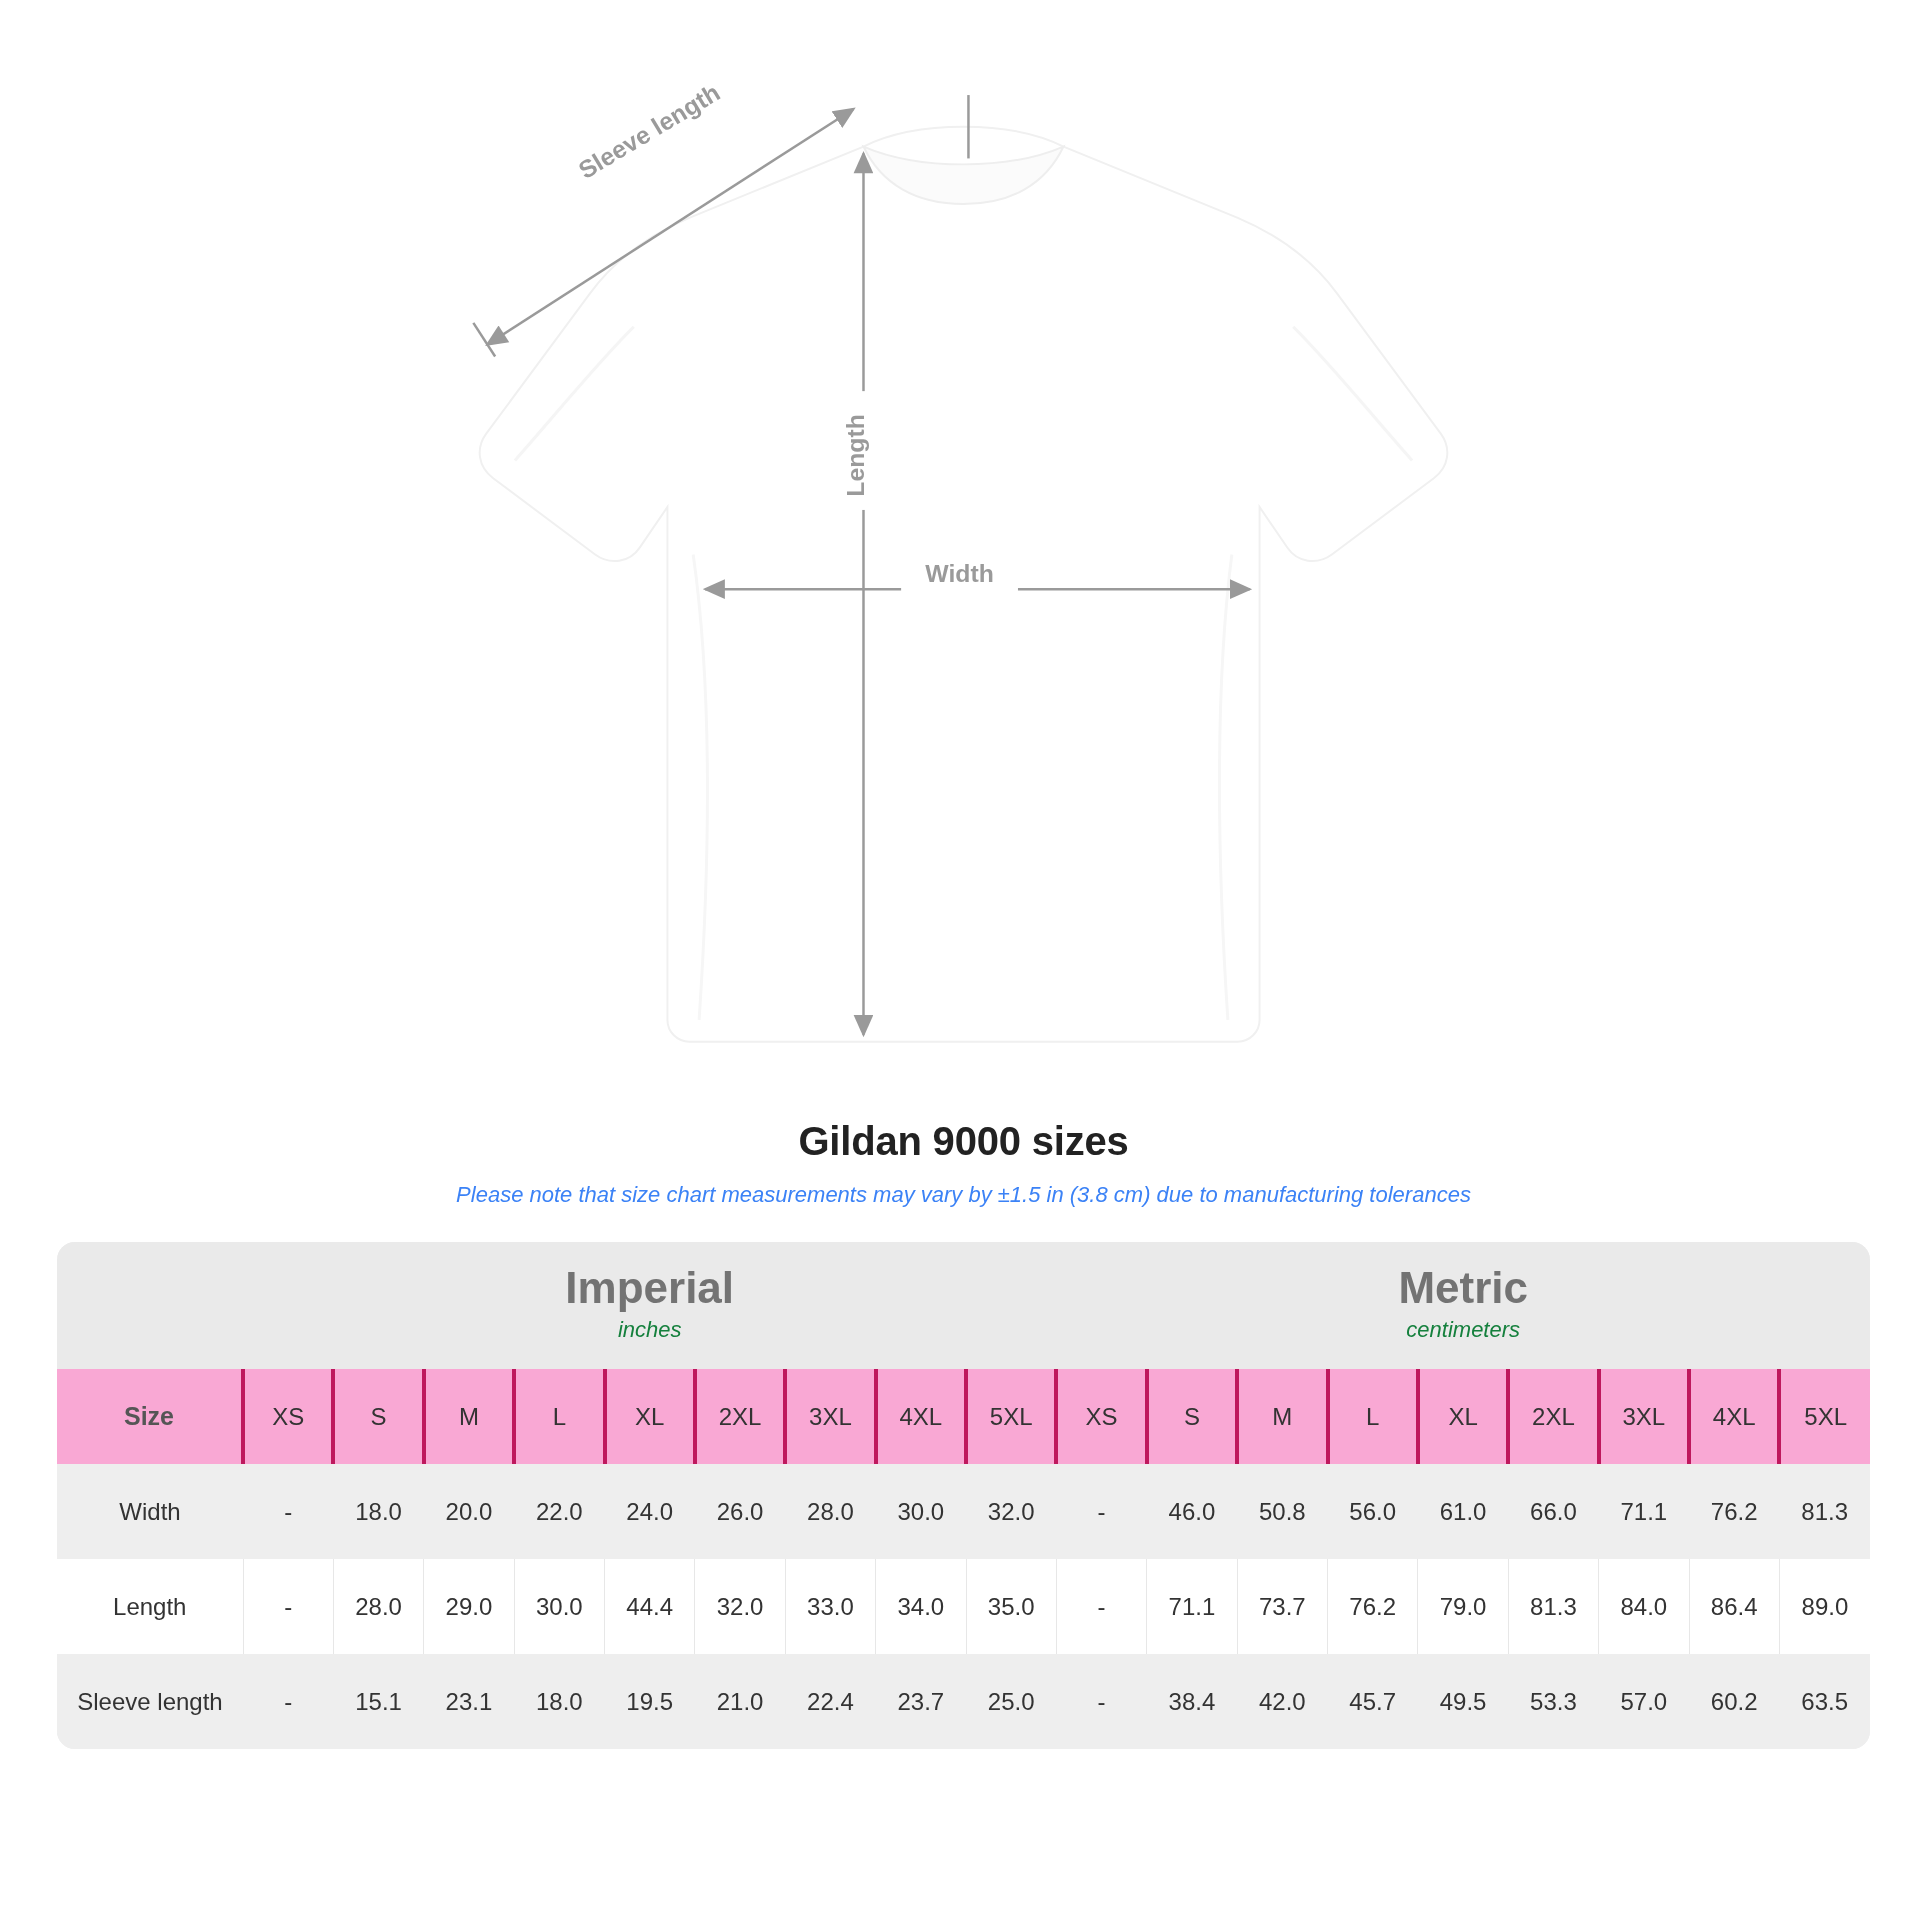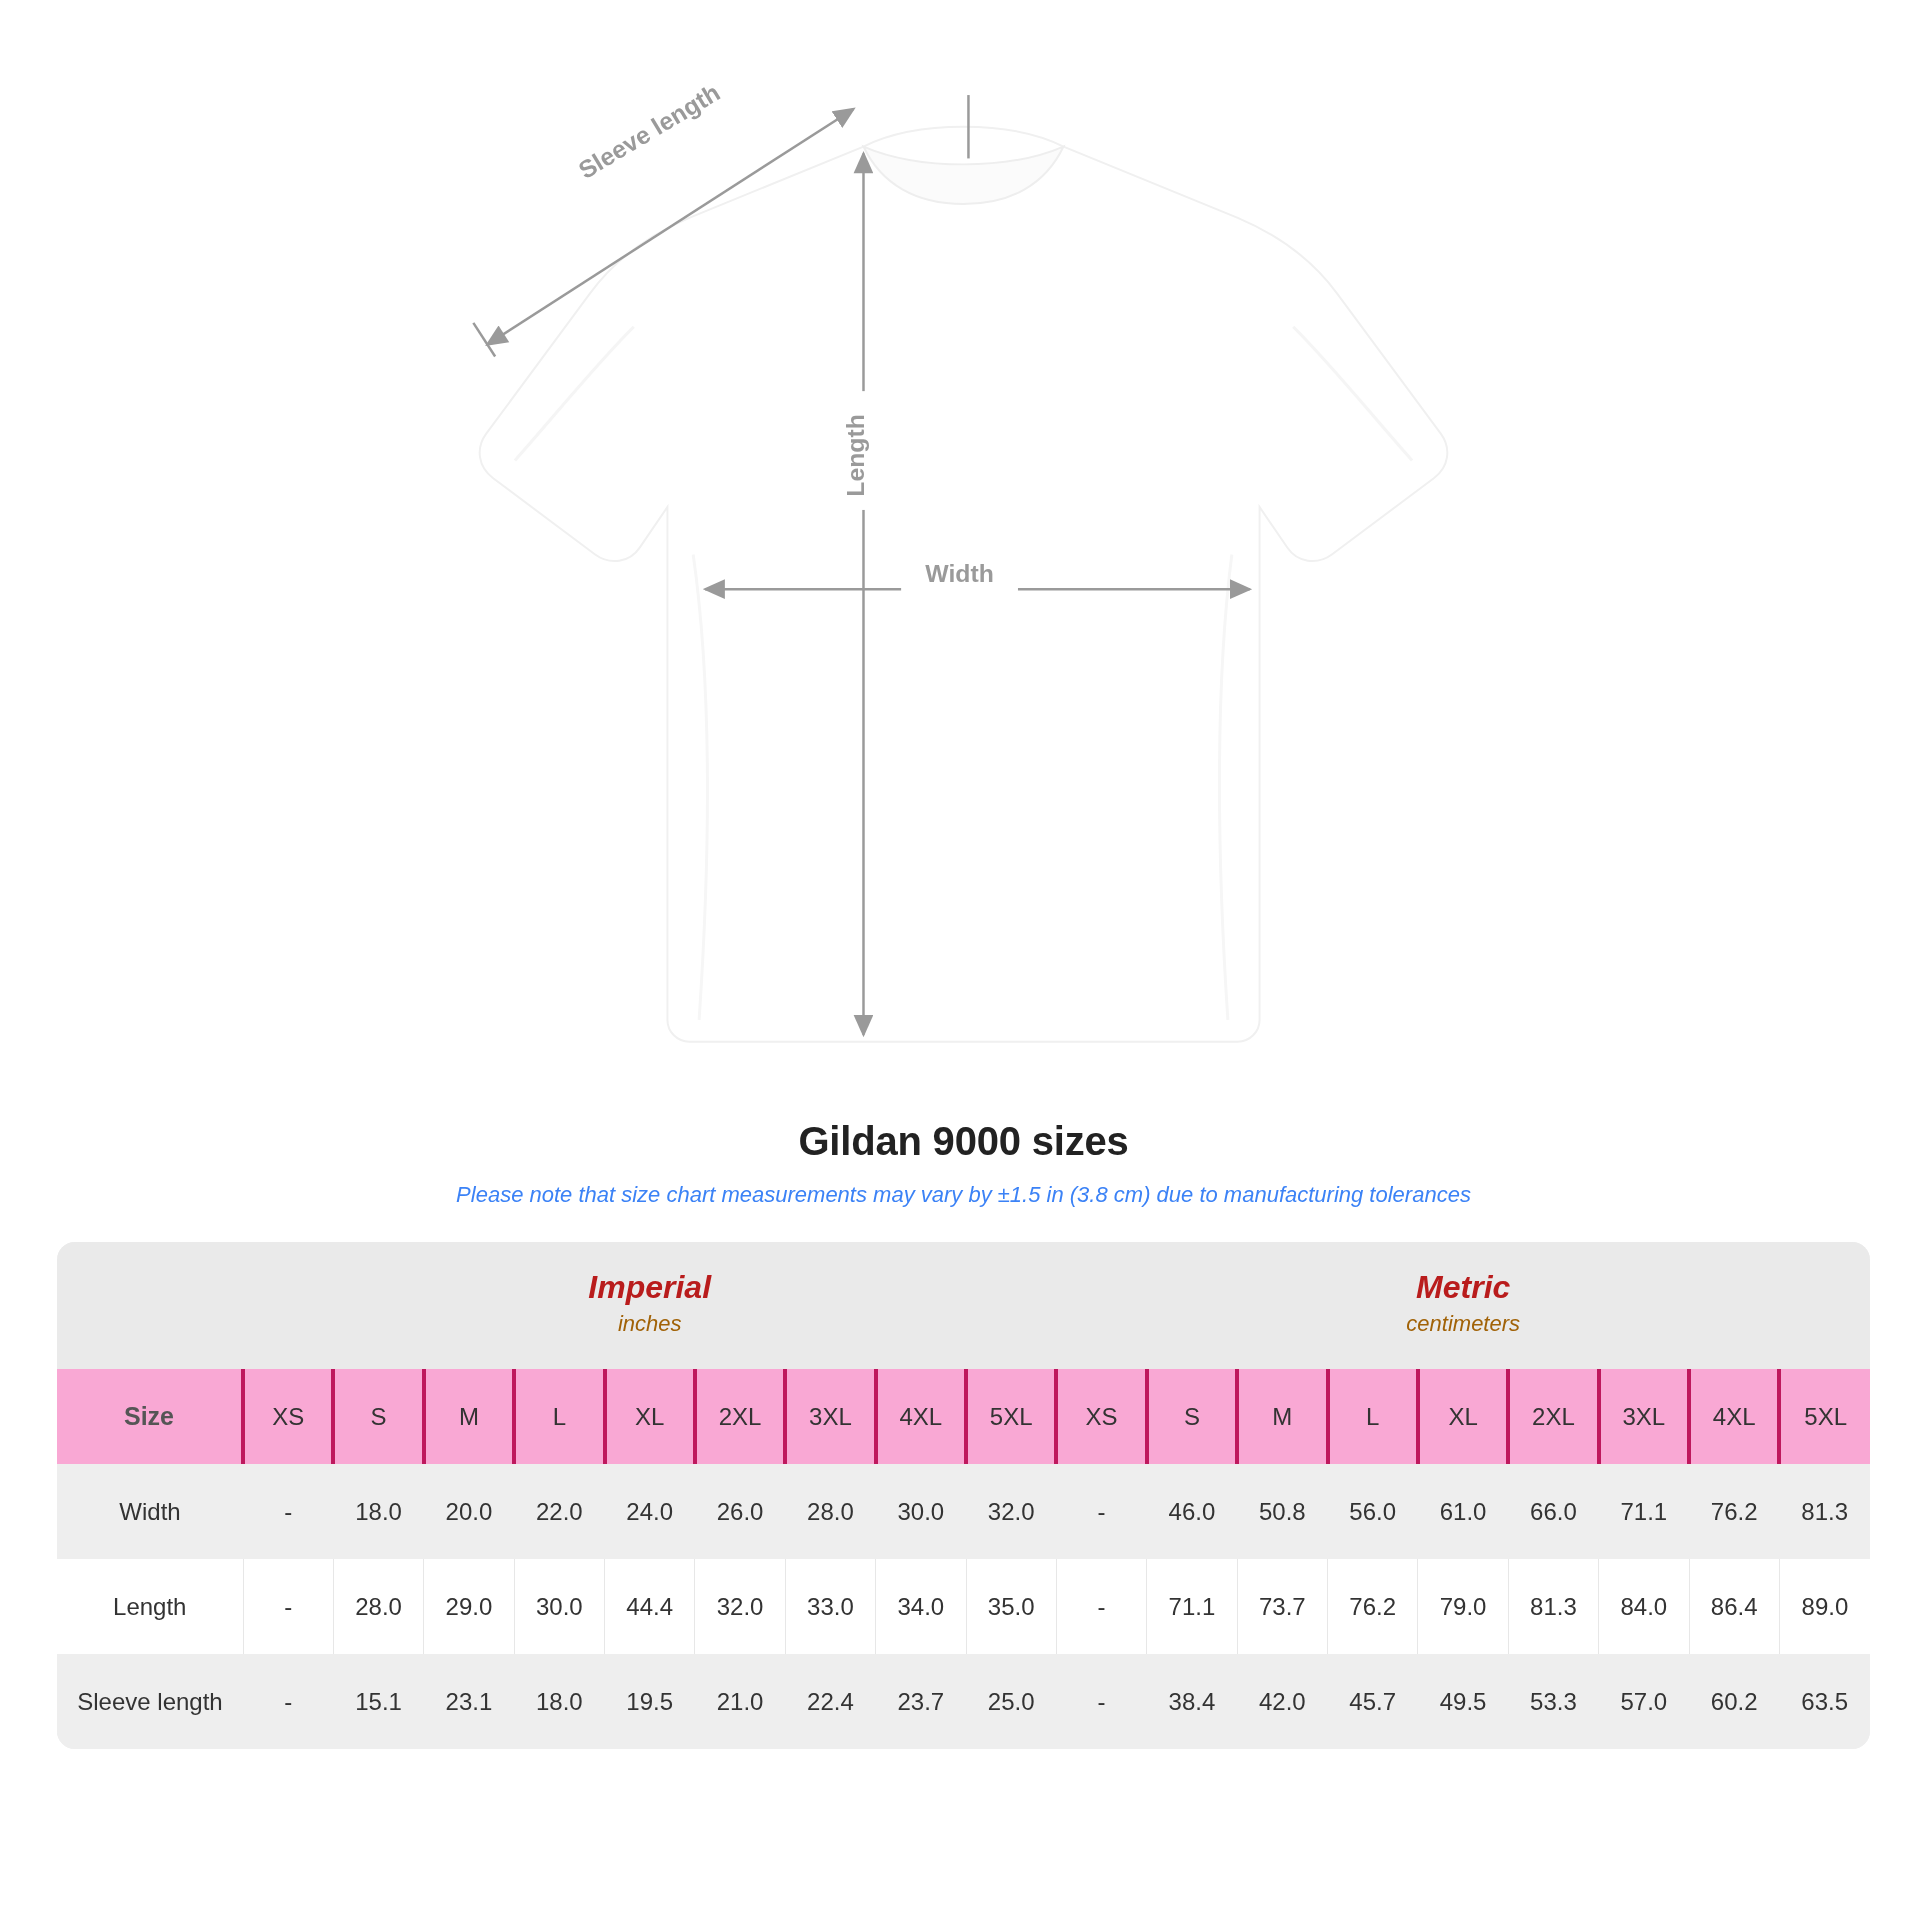--- a/index.html
+++ b/index.html
@@ -72,30 +72,29 @@
     color: #333333;
     font-weight: normal;
     border: none;
     padding: 0;
   }
   .unitgroup-row td {
     height: 127px;
     background: #eaeaea;
   }
   .unit-name {
-    font-size: 32px;
-    font-weight: bold;
-    font-style: italic;
-    color: #b91c1c;
+    font-size: 44px;
+    font-weight: bold;
+    color: #737373;
     line-height: 1.1;
   }
   .unit-sub {
     font-size: 22px;
     font-style: italic;
-    color: #a16207;
+    color: #15803d;
     line-height: 1.6;
   }
   .header-row td {
     height: 95px;
     background: #f9a8d4;
     font-weight: bold;
     color: #555555;
     font-size: 25px;
   }
   .header-row td.label-cell {

